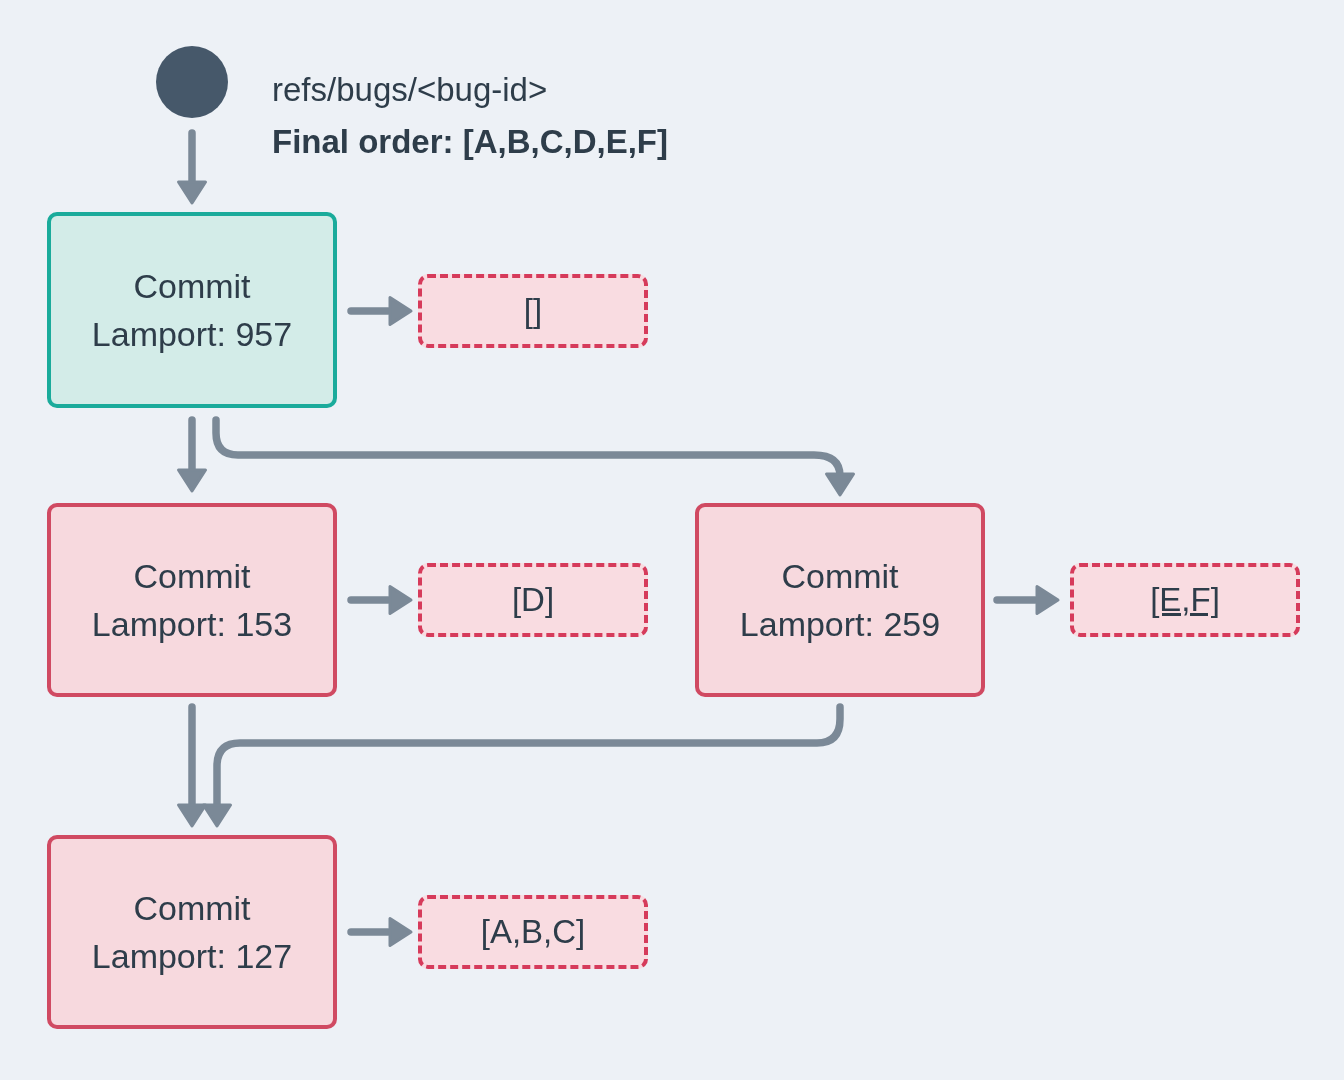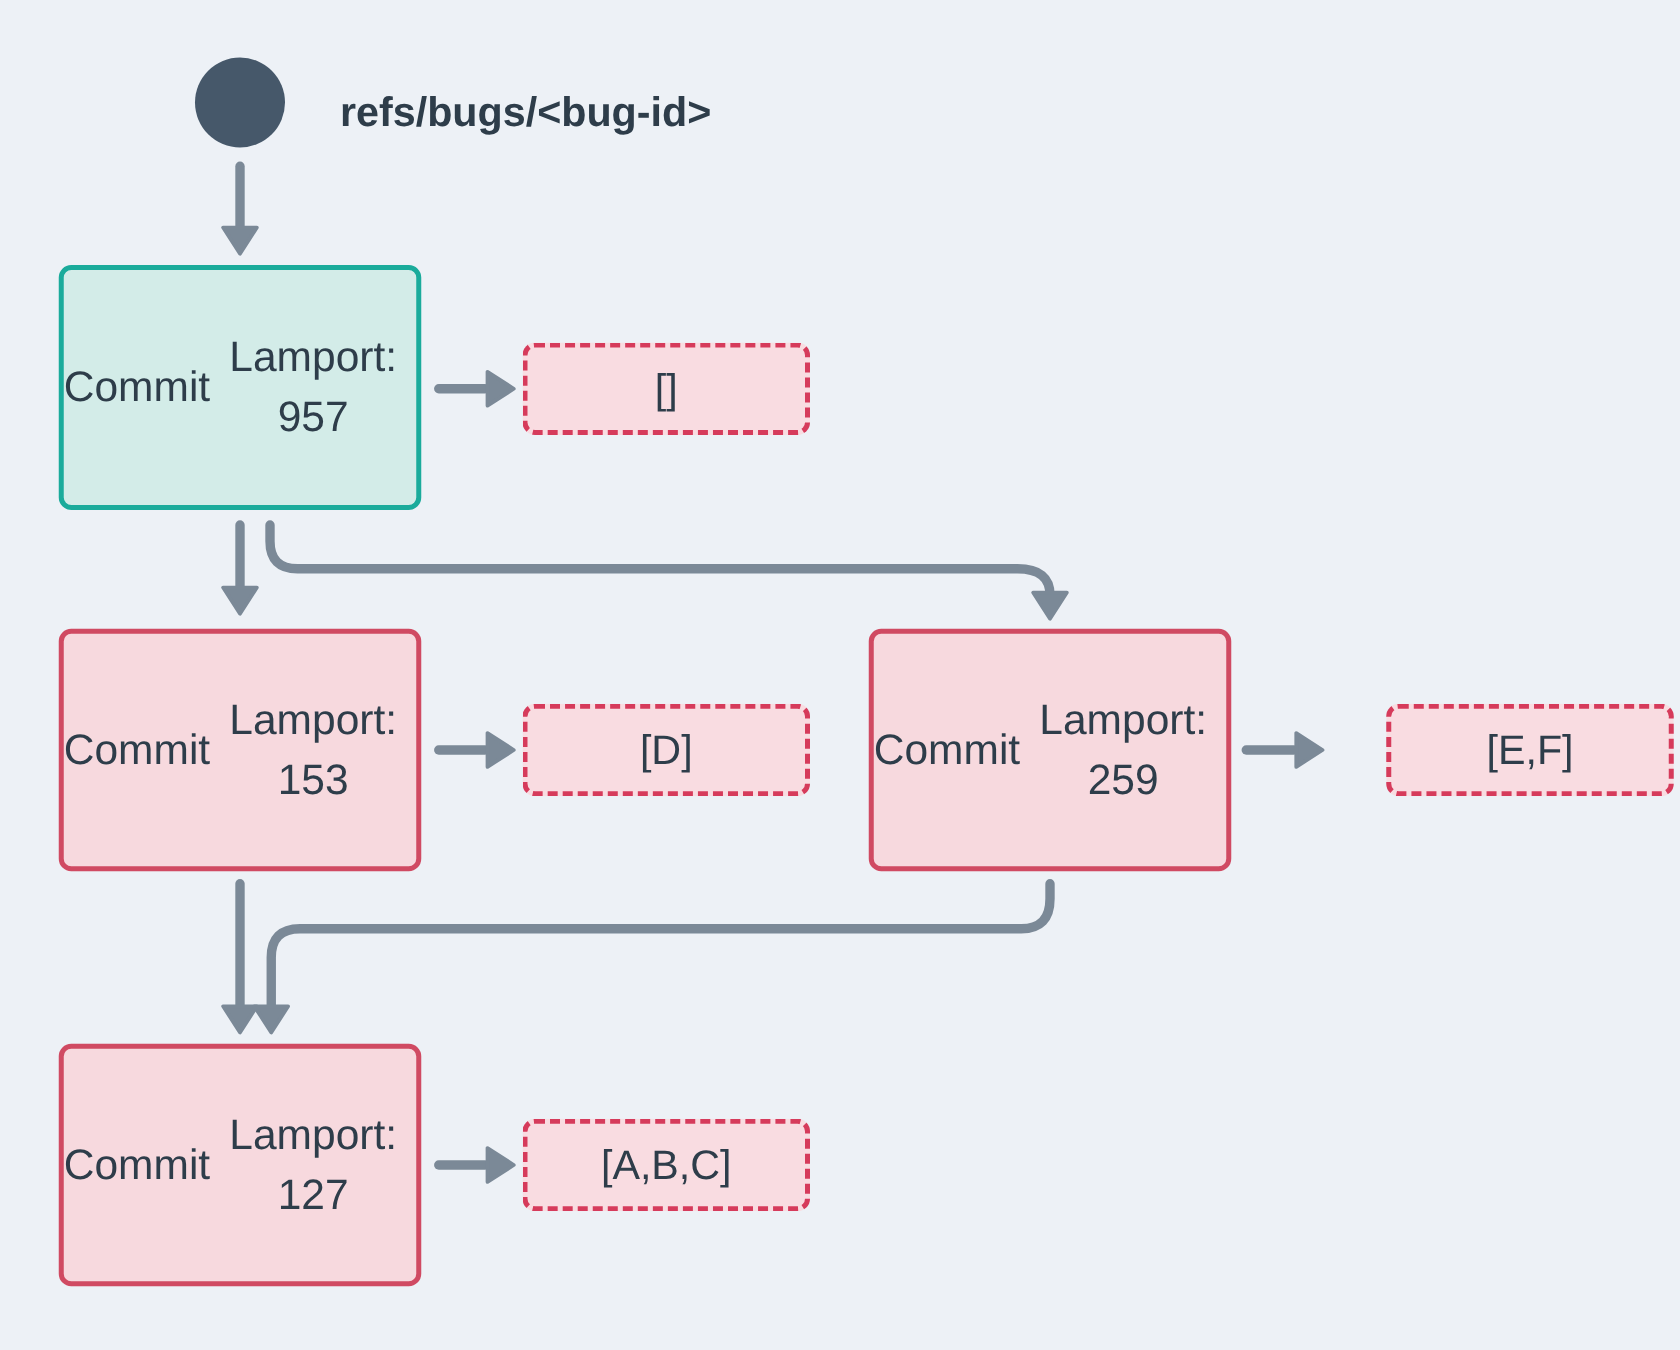--- a/index.html
+++ b/index.html
@@ -41,29 +41,29 @@
     background: var(--node_dark, #46586A);
   }
   .hdr {
     position: absolute;
     left: 272px;
     color: var(--text, #2E3D4A);
     font-size: 33px;
     line-height: 36px;
     white-space: nowrap;
   }
-  .hdr.ref-name { top: 72px; font-weight: 700; }
+  .hdr.ref-name { top: 72px; font-weight: 400; }
   .hdr.final-order { top: 124px; font-weight: 700; }
   .node {
     position: absolute;
     box-sizing: border-box;
     width: 290px; height: 194px;
     border-radius: 10px;
     display: flex;
-    flex-direction: row;
+    flex-direction: column;
     align-items: center;
     justify-content: center;
     color: var(--text, #2E3D4A);
     font-size: 34px;
     line-height: 48px;
     text-align: center;
   }
   .node.teal {
     height: 196px;
     background: var(--teal_fill, #D3ECE8);
@@ -127,20 +127,21 @@
     </g>
     <g>
       <path d="M351,932 H388"></path>
       <polygon points="390,918.5 390,945.5 411,932"></polygon>
     </g>
   </svg>
 
   <div class="ref-circle"></div>
 
   <div class="hdr ref-name">refs/bugs/&lt;bug-id&gt;</div>
+  <div class="hdr final-order">Final order: [A,B,C,D,E,F]</div>
 
   <div class="node teal" style="left:47px; top:212px;">
     <div>Commit</div>
     <div>Lamport: 957</div>
   </div>
   <div class="ops" style="left:418px; top:274px;">
     <span>[]</span>
   </div>
 
   <div class="node pink" style="left:47px; top:503px;">
@@ -148,21 +149,21 @@
     <div>Lamport: 153</div>
   </div>
   <div class="ops" style="left:418px; top:563px;">
     <span>[D]</span>
   </div>
 
   <div class="node pink" style="left:695px; top:503px;">
     <div>Commit</div>
     <div>Lamport: 259</div>
   </div>
-  <div class="ops" style="left:1109px; top:563px;">
+  <div class="ops" style="left:1070px; top:563px;text-decoration:underline;">
     <span>[E,F]</span>
   </div>
 
   <div class="node pink" style="left:47px; top:835px;">
     <div>Commit</div>
     <div>Lamport: 127</div>
   </div>
   <div class="ops" style="left:418px; top:895px;">
     <span>[A,B,C]</span>
   </div>

